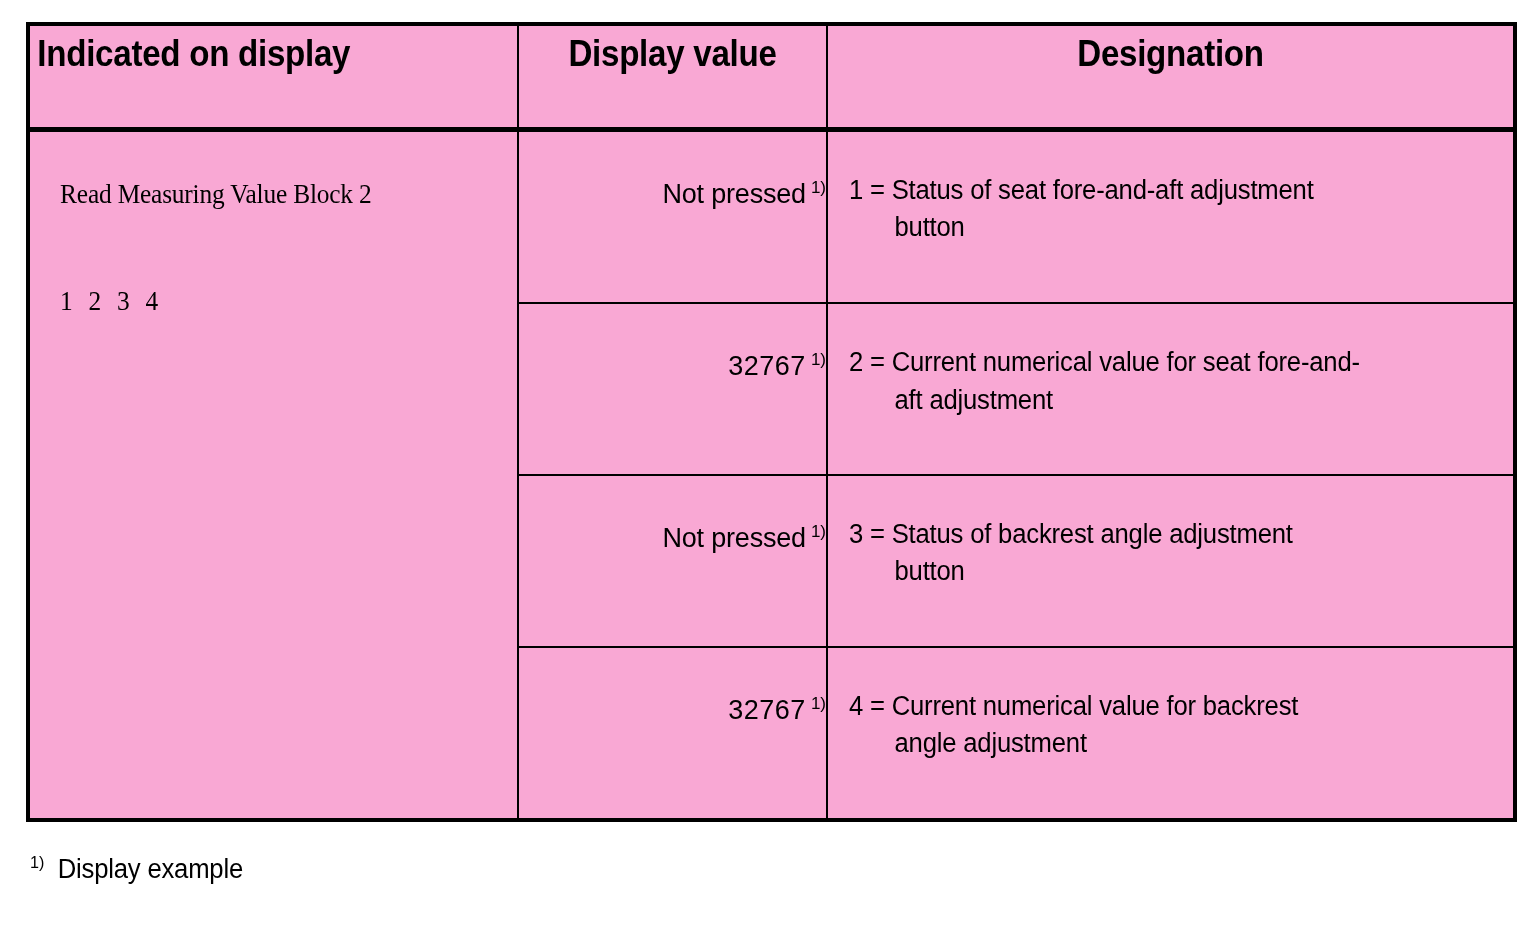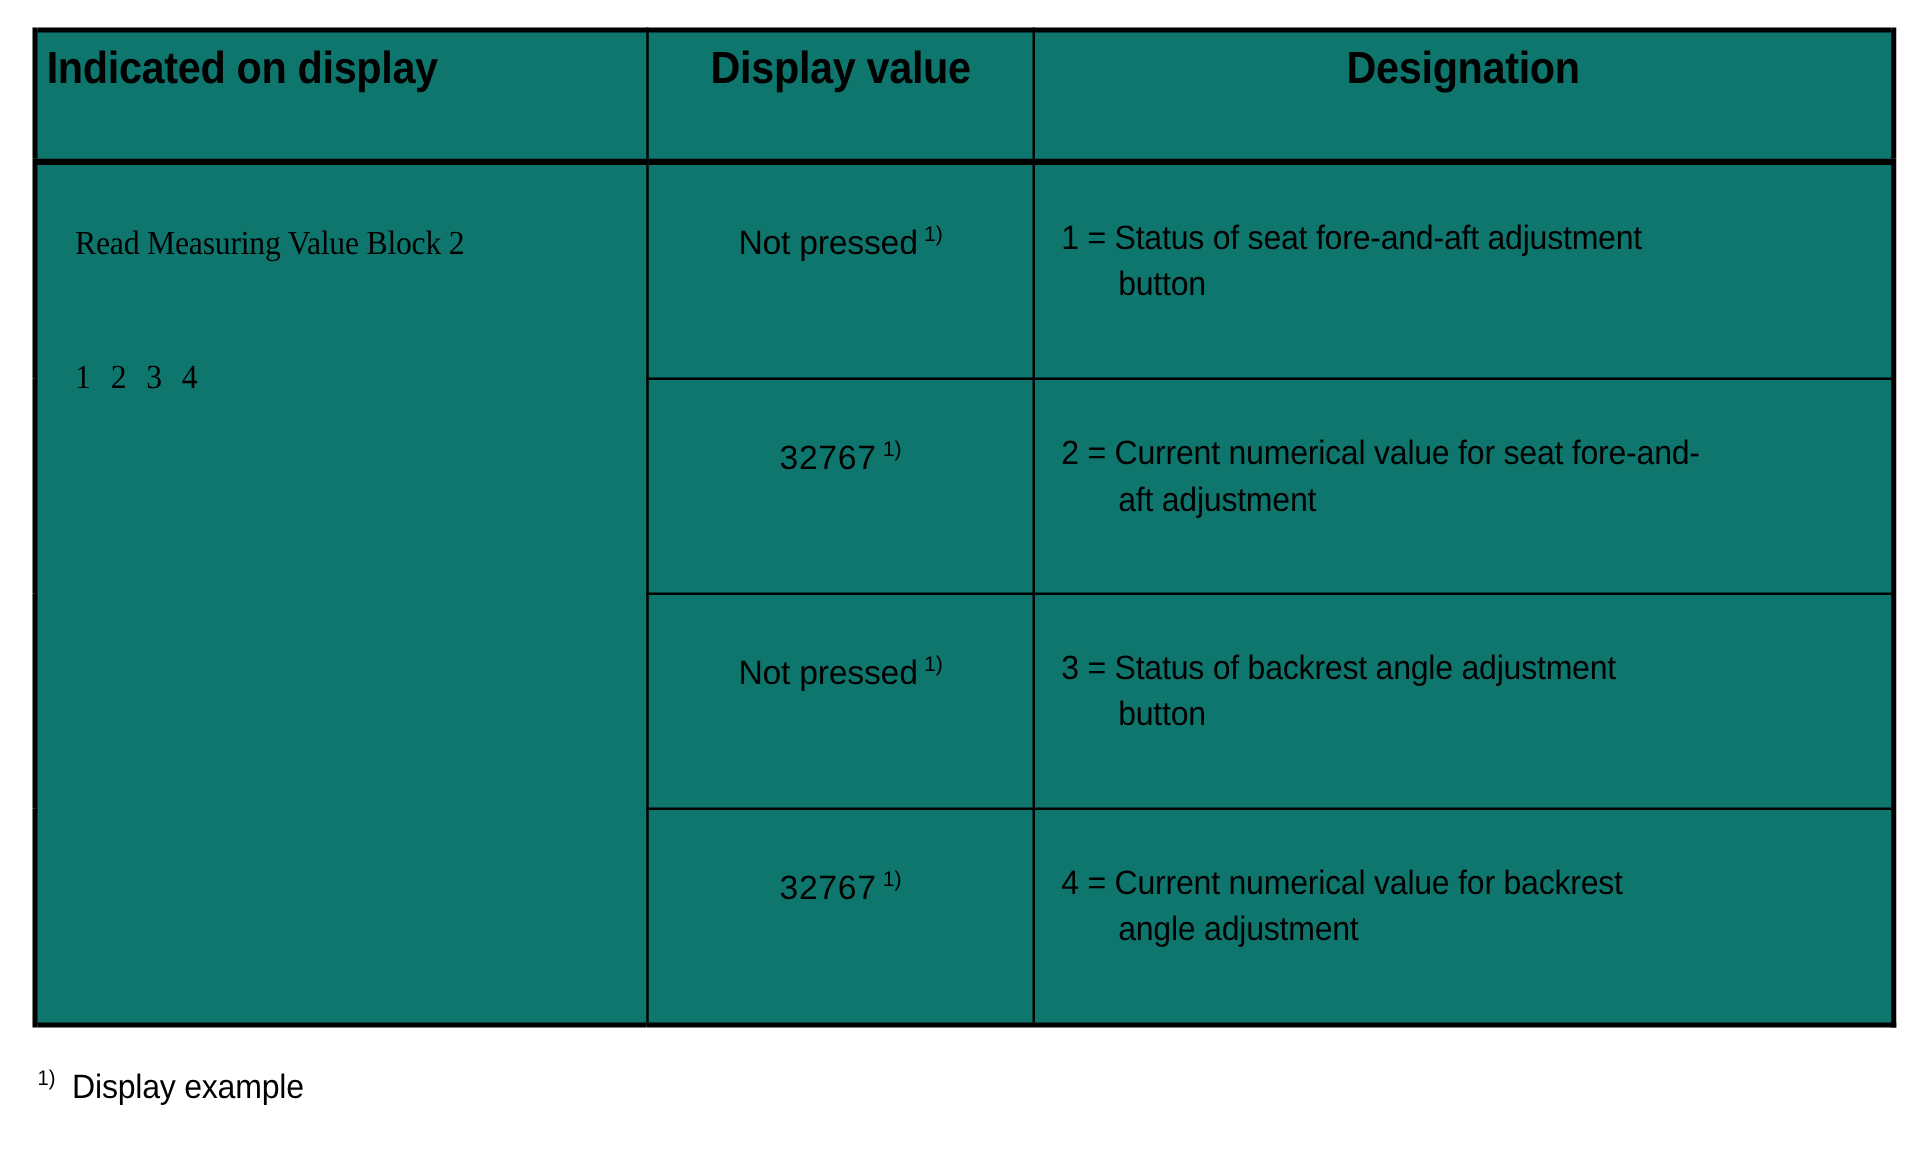--- a/index.html
+++ b/index.html
@@ -33,21 +33,21 @@
   }
   .spec-table col.c1 { width: 490px; }
   .spec-table col.c2 { width: 309px; }
   .spec-table col.c3 { width: 688px; }
 
   .spec-table th,
   .spec-table td {
     border: 2px solid #000;
     vertical-align: top;
     padding: 0;
-    background: #0f766e;
+    background: #f9a8d4;
   }
 
   
   .spec-table thead th {
     border-bottom-width: 5px;
     height: 101px;
   }
   .spec-table tbody tr:last-child td {
     border-bottom-width: 4px;
   }
@@ -88,21 +88,21 @@
   .left-cell { height: 686px; font-family: Liberation Serif, serif; }
   .left-title {
     padding: 45px 0 0 32px;
   }
   .left-digits {
     padding: 72px 0 0 32px;
     letter-spacing: 5px;
   }
 
   
-  .val-cell { text-align: center; }
+  .val-cell { text-align: right; }
   .val-inner {
     font-size: 27px;
     line-height: 1.28;
     letter-spacing: -0.2px;
     padding-top: 45px;
     white-space: nowrap;
   }
   .val-r2 .val-inner,
   .val-r4 .val-inner { letter-spacing: 0.5px; }
 

